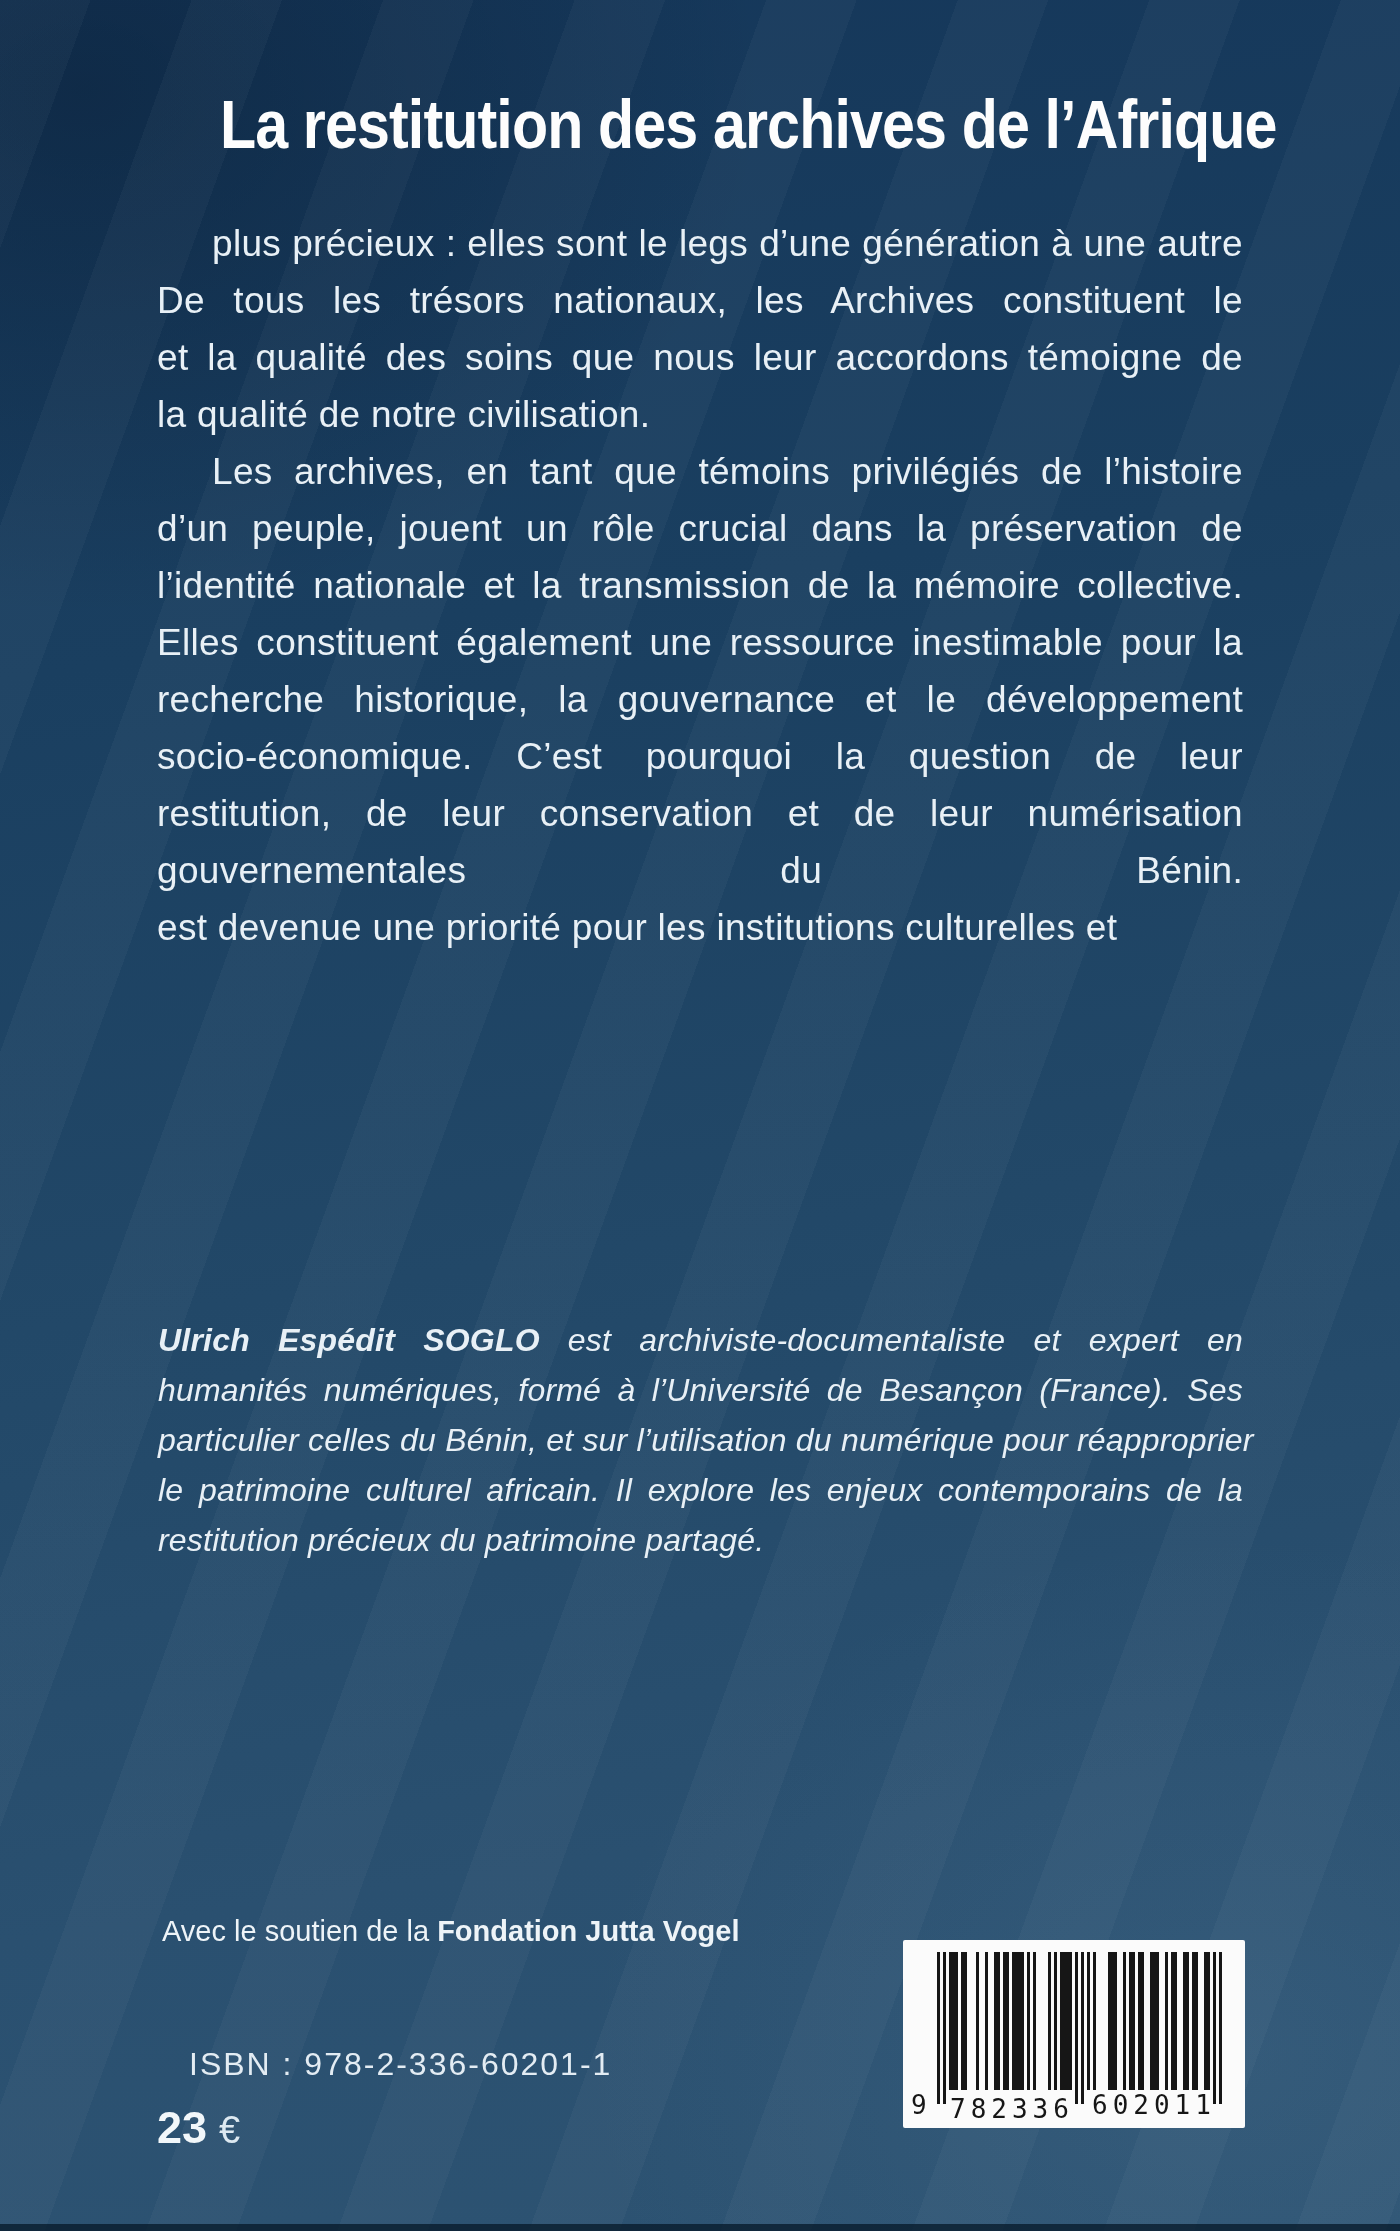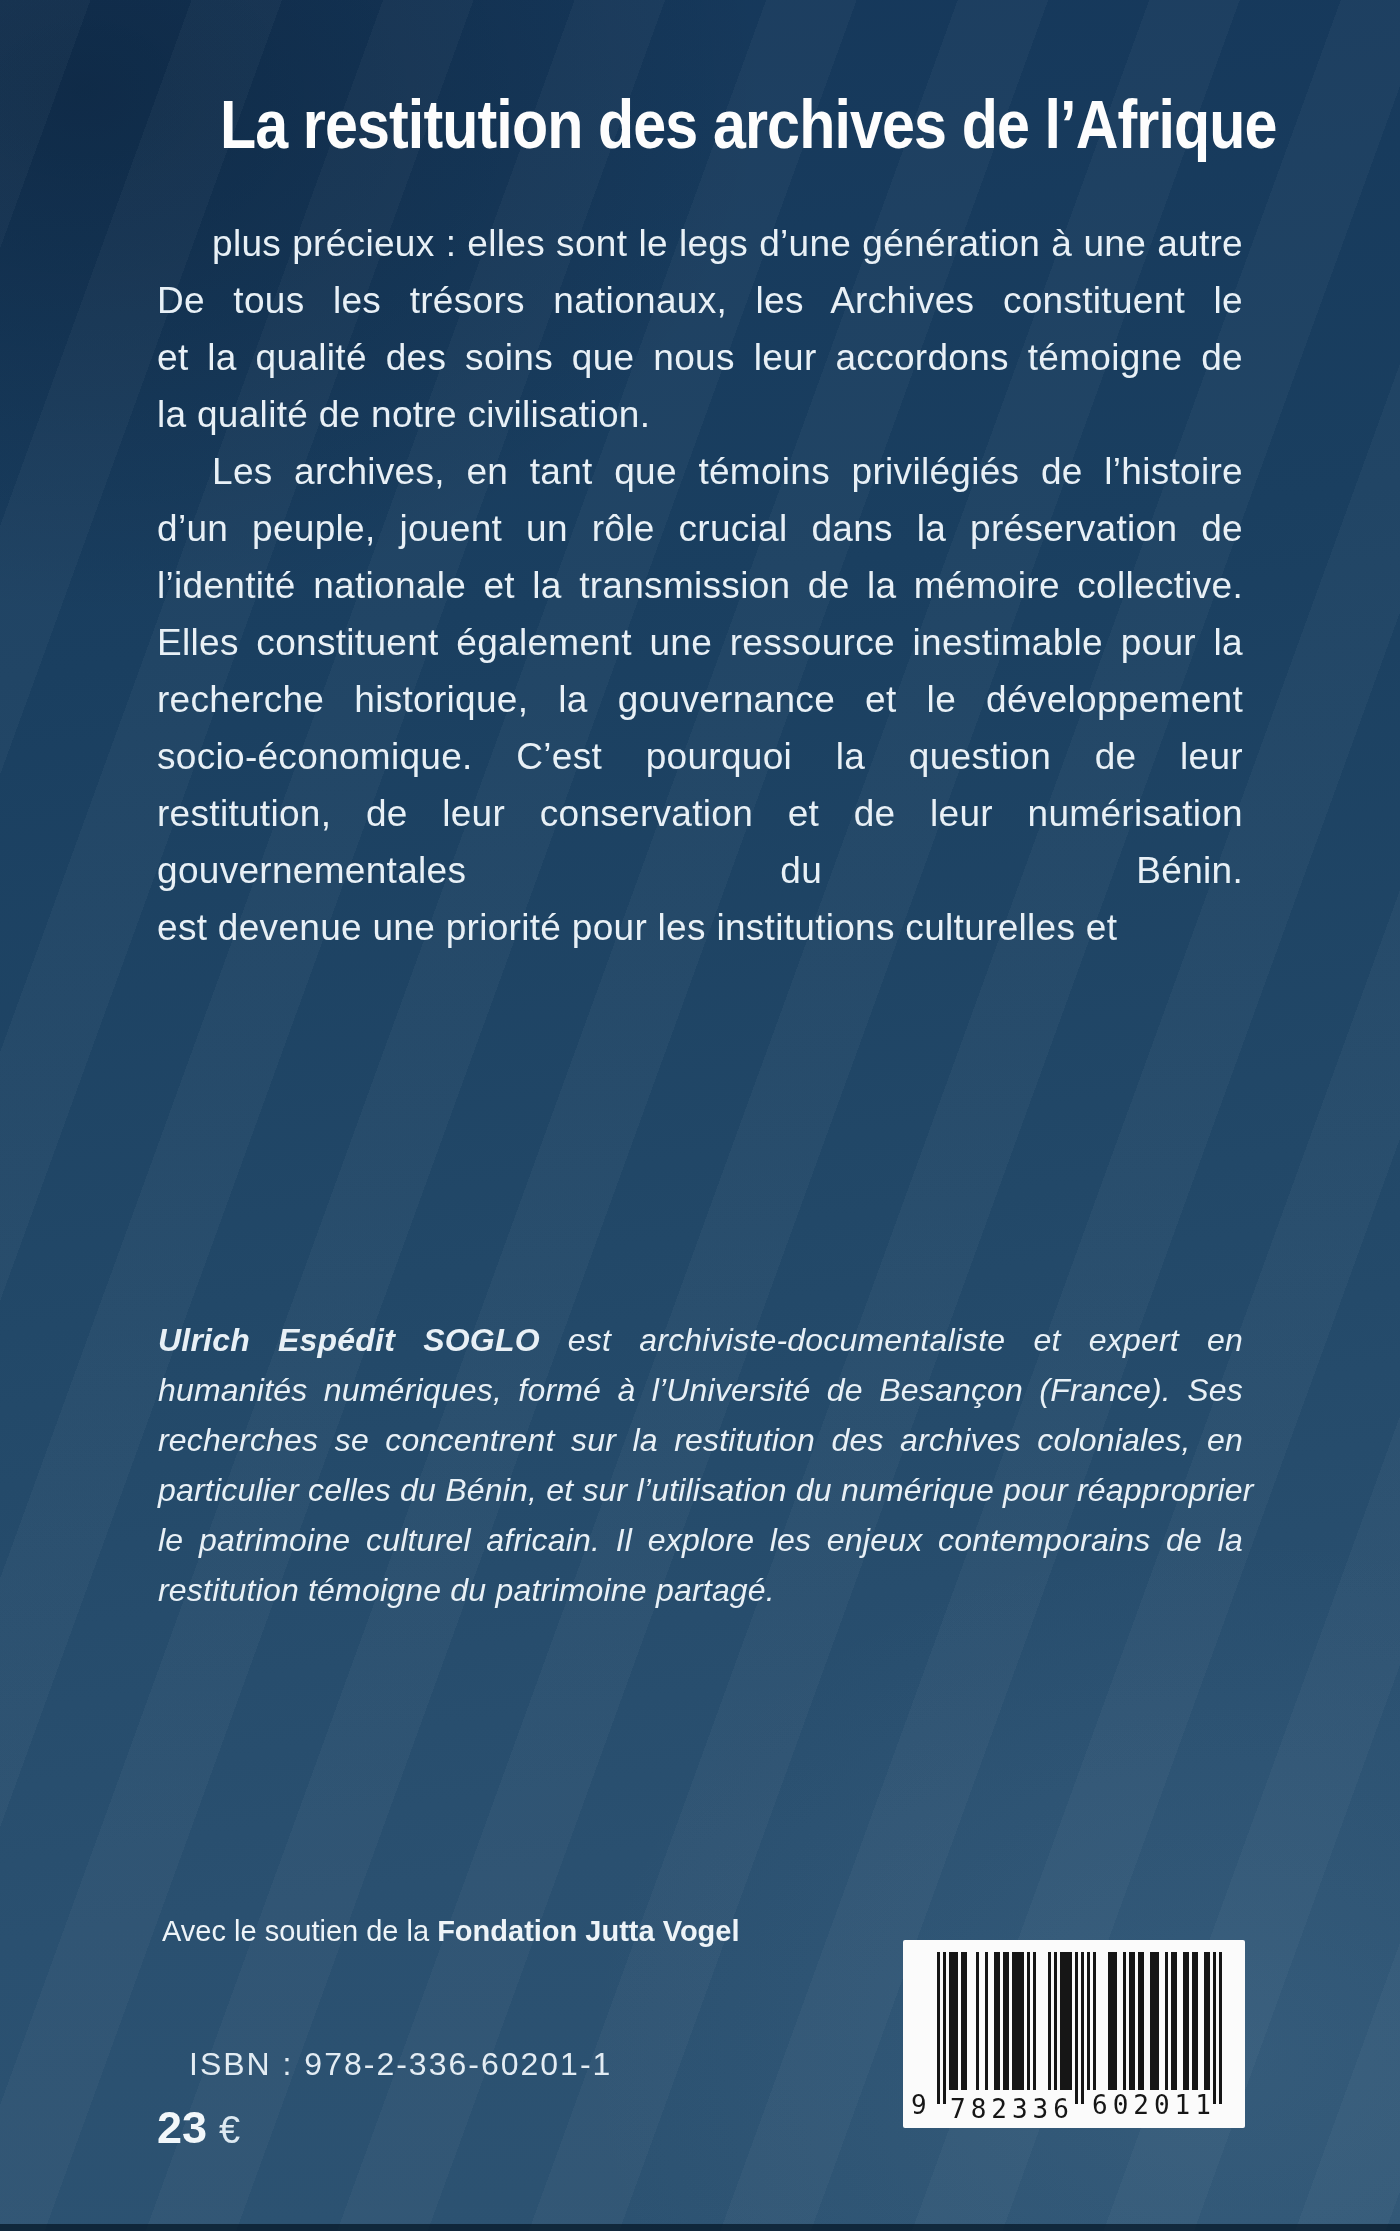--- a/index.html
+++ b/index.html
@@ -129,24 +129,23 @@
         <div class="line">est devenue une priorité pour les institutions culturelles et</div>
       </div>
   </div>
 
   <div class="bio">
     <div class="bio-line">
       <span class="bio-name" data-bind="bio.name">Ulrich Espédit SOGLO</span><span data-bind="bio.line1_rest"> est archiviste-documentaliste et expert en</span>
     </div>
     <div data-bind-list="bio.lines">
         <div class="bio-line">humanités numériques, formé à l’Université de Besançon (France). Ses</div>
-        <div class="bio-line">recherches se concentrent sur la restitution des archives coloniales, en</div>
         <div class="bio-line">particulier celles du Bénin, et sur l’utilisation du numérique pour réapproprier</div>
         <div class="bio-line">le patrimoine culturel africain. Il explore les enjeux contemporains de la</div>
-        <div class="bio-line">restitution témoigne du patrimoine partagé.</div>
+        <div class="bio-line">restitution précieux du patrimoine partagé.</div>
       </div>
   </div>
 
   <div class="support">
     <span data-bind="support.prefix">Avec le soutien de la </span><span class="bold" data-bind="support.foundation">Fondation Jutta Vogel</span>
   </div>
 
   <div class="isbn" data-bind="isbn">ISBN : 978-2-336-60201-1</div>
 
   <div class="price">

